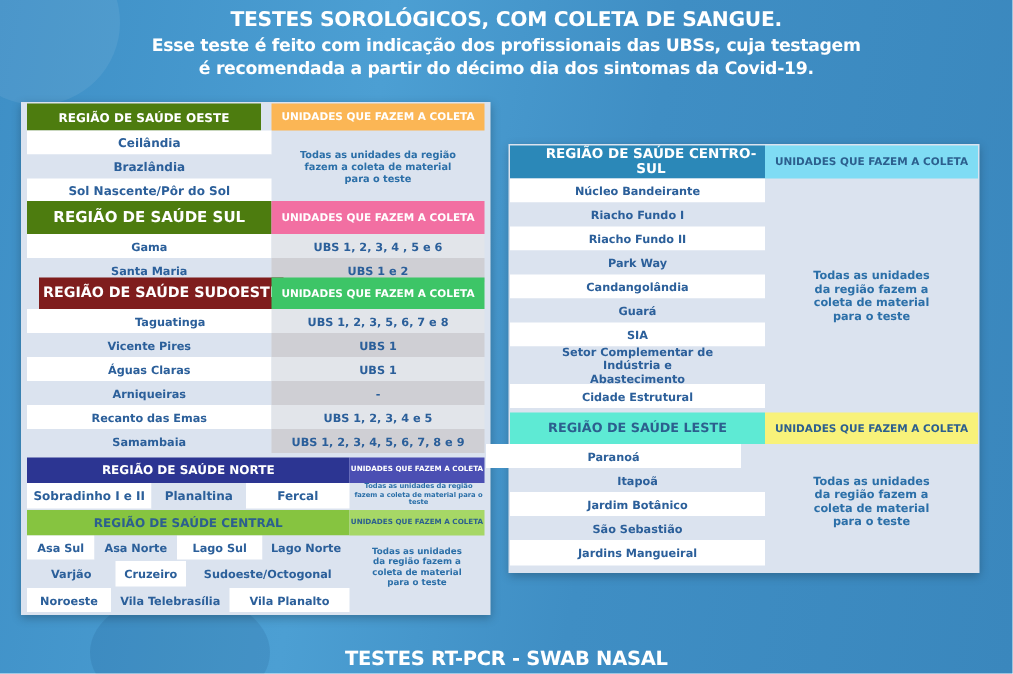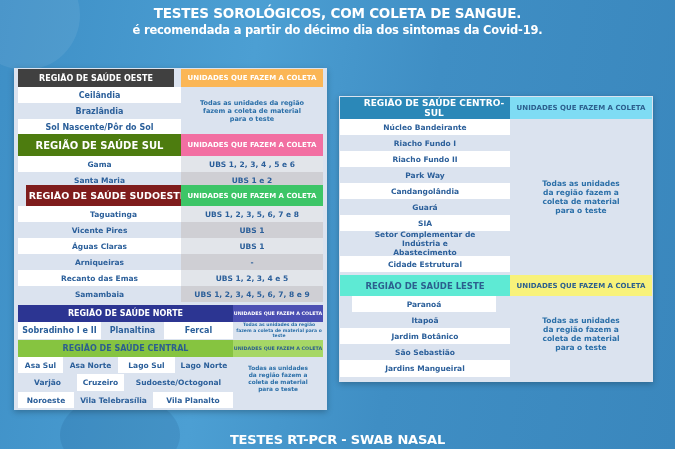--- a/index.html
+++ b/index.html
@@ -39,27 +39,28 @@
   .note { color: #2b6fa8; font-weight: bold; text-align: center; position: absolute; display:flex; align-items:center; justify-content:center; }
 </style>
 </head>
 <body>
 
 <div class="bg-blob" style="left:-30px;top:-40px;width:110px;height:110px;"></div>
 <div class="bg-blob" style="left:60px;top:395px;width:120px;height:80px;background:rgba(0,40,90,0.10)"></div>
 
 <div class="title">TESTES SOROLÓGICOS, COM COLETA DE SANGUE.</div>
 <div class="subtitle">
+  <div>Esse teste é feito com indicação dos profissionais das UBSs, cuja testagem</div>
   <div>é recomendada a partir do décimo dia dos sintomas da Covid-19.</div>
 </div>
 
 <div class="panel" style="left:14px;top:68px;width:313px;height:342px;background:#dbe3ef;"></div>
 
 <div>
-  <div class="hdr" style="left:18px;top:69px;width:156px;height:18px;background:#404040;font-size:8px;">REGIÃO DE SAÚDE OESTE</div>
+  <div class="hdr" style="left:18px;top:69px;width:156px;height:18px;background:#4d7c0f;font-size:8px;">REGIÃO DE SAÚDE OESTE</div>
   <div class="hdr" style="left:181px;top:69px;width:142px;height:18px;background:#fbb655;font-size:7px;">UNIDADES QUE FAZEM A COLETA</div>
   <div class="cell w" style="left:18px;top:87px;width:163px;height:16px;font-size:8px;">Ceilândia</div>
   <div class="cell g" style="left:18px;top:103px;width:163px;height:16px;font-size:8px;">Brazlândia</div>
   <div class="cell w" style="left:18px;top:119px;width:163px;height:17px;font-size:8px;">Sol Nascente/Pôr do Sol</div>
   <div class="note" style="left:196px;top:89px;width:112px;height:44px;font-size:6.5px;line-height:8px;">Todas as unidades da região fazem a coleta de material para o teste</div>
 </div>
 
 <div>
   <div class="hdr" style="left:18px;top:134px;width:163px;height:22px;background:#4d7c0f;font-size:10px;">REGIÃO DE SAÚDE SUL</div>
   <div class="hdr" style="left:181px;top:134px;width:142px;height:22px;background:#f26fa2;font-size:7px;">UNIDADES QUE FAZEM A COLETA</div>
@@ -128,21 +129,21 @@
   <div class="cell g" style="left:340px;top:199px;width:170px;height:16px;">Guará</div>
   <div class="cell w" style="left:340px;top:215px;width:170px;height:16px;">SIA</div>
   <div class="cell g" style="left:340px;top:231px;width:170px;height:25px;padding:0 30px;">Setor Complementar de Indústria e Abastecimento</div>
   <div class="cell w" style="left:340px;top:256px;width:170px;height:16px;">Cidade Estrutural</div>
   <div class="note" style="left:540px;top:177px;width:82px;height:40px;font-size:7.5px;line-height:9px;">Todas as unidades da região fazem a coleta de material para o teste</div>
 </div>
 
 <div>
   <div class="hdr" style="left:340px;top:275px;width:170px;height:21px;background:#5eead4;color:#2c5f8e;font-size:8.5px;">REGIÃO DE SAÚDE LESTE</div>
   <div class="hdr" style="left:510px;top:275px;width:142px;height:21px;background:#f8f27a;color:#2c5f8e;font-size:7px;">UNIDADES QUE FAZEM A COLETA</div>
-  <div class="cell w" style="left:352px;top:296px;width:144px;height:16px;text-align:right;">Paranoá</div>
+  <div class="cell w" style="left:324px;top:296px;width:170px;height:16px;text-align:right;">Paranoá</div>
   <div class="cell g" style="left:340px;top:312px;width:170px;height:16px;">Itapoã</div>
   <div class="cell w" style="left:340px;top:328px;width:170px;height:16px;">Jardim Botânico</div>
   <div class="cell g" style="left:340px;top:344px;width:170px;height:16px;">São Sebastião</div>
   <div class="cell w" style="left:340px;top:360px;width:170px;height:17px;">Jardins Mangueiral</div>
   <div class="note" style="left:540px;top:314px;width:82px;height:40px;font-size:7.5px;line-height:9px;">Todas as unidades da região fazem a coleta de material para o teste</div>
 </div>
 
 <div class="footer-title">TESTES RT-PCR - SWAB NASAL</div>
 
 </body></html>

